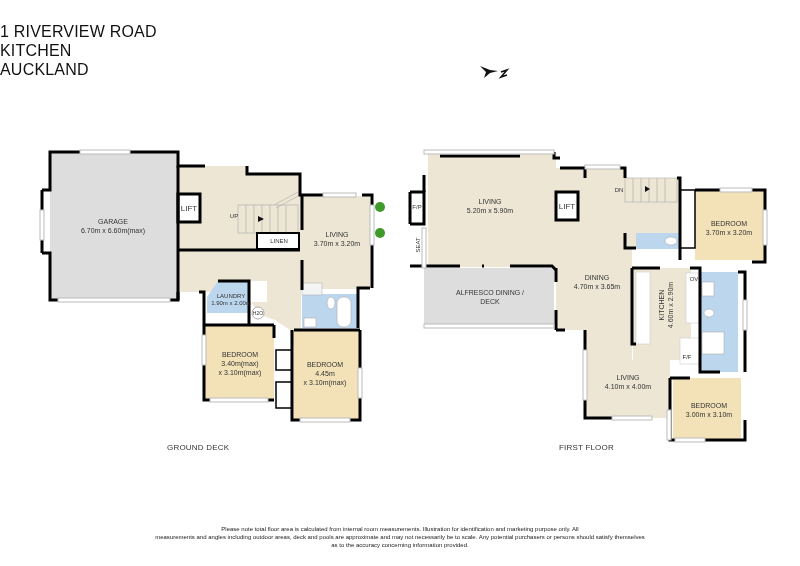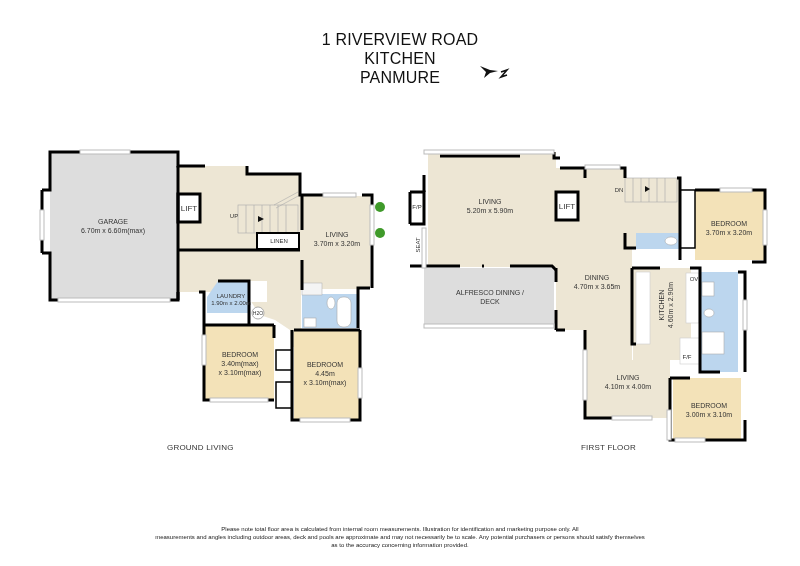--- a/index.html
+++ b/index.html
@@ -1,31 +1,31 @@
 <!DOCTYPE html>
 <html><head>
 <meta charset="utf-8">
 <style>
   html, body { margin:0; padding:0; background:#ffffff; }
   body { width:800px; height:566px; position:relative; overflow:hidden; font-family:"Liberation Sans", sans-serif; color:#222; }
-  .title { position:absolute; left:0; width:800px; text-align:center; font-size:16px; line-height:19px; color:#111; letter-spacing:0.2px;margin-top:8px; }
+  .title { position:absolute; left:0; width:800px; text-align:left; font-size:16px; line-height:19px; color:#111; letter-spacing:0.2px; }
   .compass { position:absolute; left:478px; top:62px; width:40px; height:20px; }
   .plan { position:absolute; left:0; top:0; width:800px; height:566px; }
   .room-label { position:absolute; text-align:center; font-size:7px; line-height:9px; color:#333; white-space:nowrap; transform:translate(-50%,-50%); }
   .small-label { position:absolute; font-size:6px; color:#333; transform:translate(-50%,-50%); white-space:nowrap; }
   .floor-label { position:absolute; font-size:8px; color:#333; letter-spacing:0.2px; }
   .disclaimer { position:absolute; left:150px; width:500px; top:525px; text-align:center; font-size:6px; line-height:8px; color:#222; }
   .vert { transform:translate(-50%,-50%) rotate(-90deg); }
 </style>
 </head>
 <body>
 
 <div class="title" style="top:22px;">1  RIVERVIEW ROAD</div>
 <div class="title" style="top:41px;">KITCHEN</div>
-<div class="title" style="top:60px;">PANMURE</div>
+<div class="title" style="top:60px;">AUCKLAND</div>
 <svg class="compass" viewBox="0 0 40 20">
   <path d="M2 4 L12 8 L20 9 L12 11 L6 16 L8 10 Z" fill="#111"></path>
   <text x="22" y="16" font-size="10" font-family="Liberation Sans, sans-serif" font-weight="bold" fill="#111" transform="rotate(-90 26 12)"></text>
   <path d="M23 10 L29 8 L23 15 L29 13" stroke="#111" stroke-width="1.6" fill="none"></path>
 </svg>
 
 <svg class="plan" viewBox="0 0 800 566">
   <g>
 
     <rect x="50" y="152" width="128" height="148" fill="#dddddd"></rect>
@@ -213,21 +213,21 @@
 <div class="room-label" style="left:240px; top:363px;">
   <div>BEDROOM</div>
   <div>3.40m(max)</div>
   <div>x 3.10m(max)</div>
 </div>
 <div class="room-label" style="left:325px; top:373px;">
   <div>BEDROOM</div>
   <div>4.45m</div>
   <div>x 3.10m(max)</div>
 </div>
-<div class="floor-label" style="left:167px; top:443px;">GROUND LIVING</div>
+<div class="floor-label" style="left:167px; top:443px;">GROUND DECK</div>
 
 <div class="room-label" style="left:490px; top:206px;">
   <div>LIVING</div>
   <div>5.20m x 5.90m</div>
 </div>
 <div class="small-label" style="left:417px; top:207px;">F/P</div>
 <div class="small-label vert" style="left:418px; top:245px;">SEAT</div>
 <div class="room-label" style="left:567px; top:206px; font-size:8px;">LIFT</div>
 <div class="small-label" style="left:619px; top:190px;">DN</div>
 <div class="room-label" style="left:729px; top:228px;">
@@ -249,19 +249,19 @@
 <div class="small-label" style="left:694px; top:279px;">OV</div>
 <div class="small-label" style="left:687px; top:357px;">F/F</div>
 <div class="room-label" style="left:628px; top:382px;">
   <div>LIVING</div>
   <div>4.10m x 4.00m</div>
 </div>
 <div class="room-label" style="left:709px; top:410px;">
   <div>BEDROOM</div>
   <div>3.00m x 3.10m</div>
 </div>
-<div class="floor-label" style="left:556px; top:443px;padding-left:25px;">FIRST FLOOR</div>
+<div class="floor-label" style="left:534px; top:443px;padding-left:25px;">FIRST FLOOR</div>
 
 <div class="disclaimer">
   <div>Please note total floor area is calculated from internal room measurements. Illustration for identification and marketing purpose only. All</div>
   <div style="margin-left:-60px; margin-right:-60px;">measurements and angles including outdoor areas, deck and pools are approximate and may not necessarily be to scale. Any potential purchasers or persons should satisfy themselves</div>
   <div>as to the accuracy concerning information provided.</div>
 </div>
 
 </body></html>

